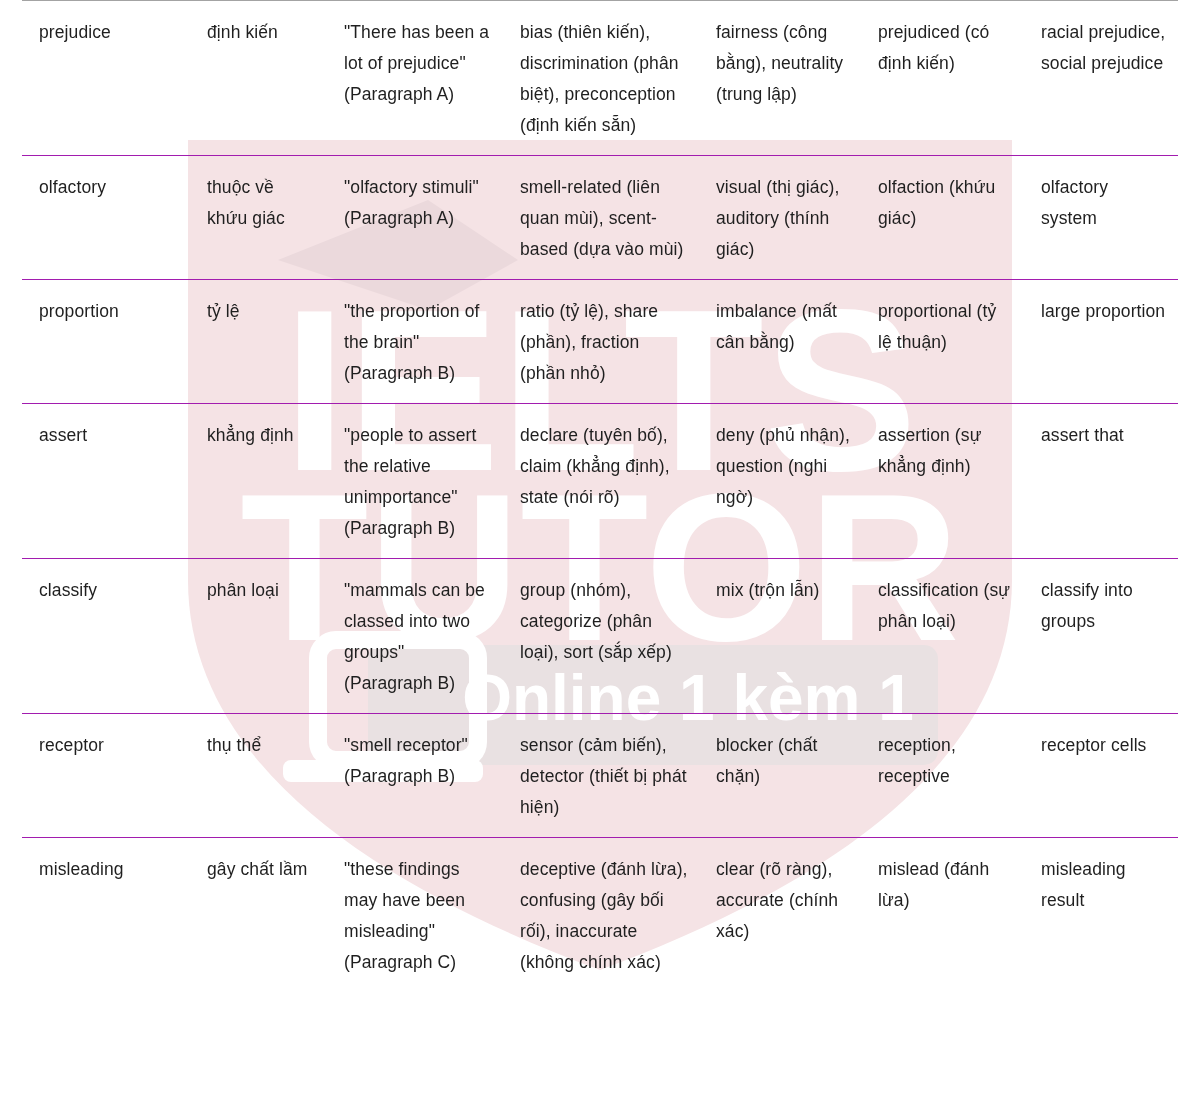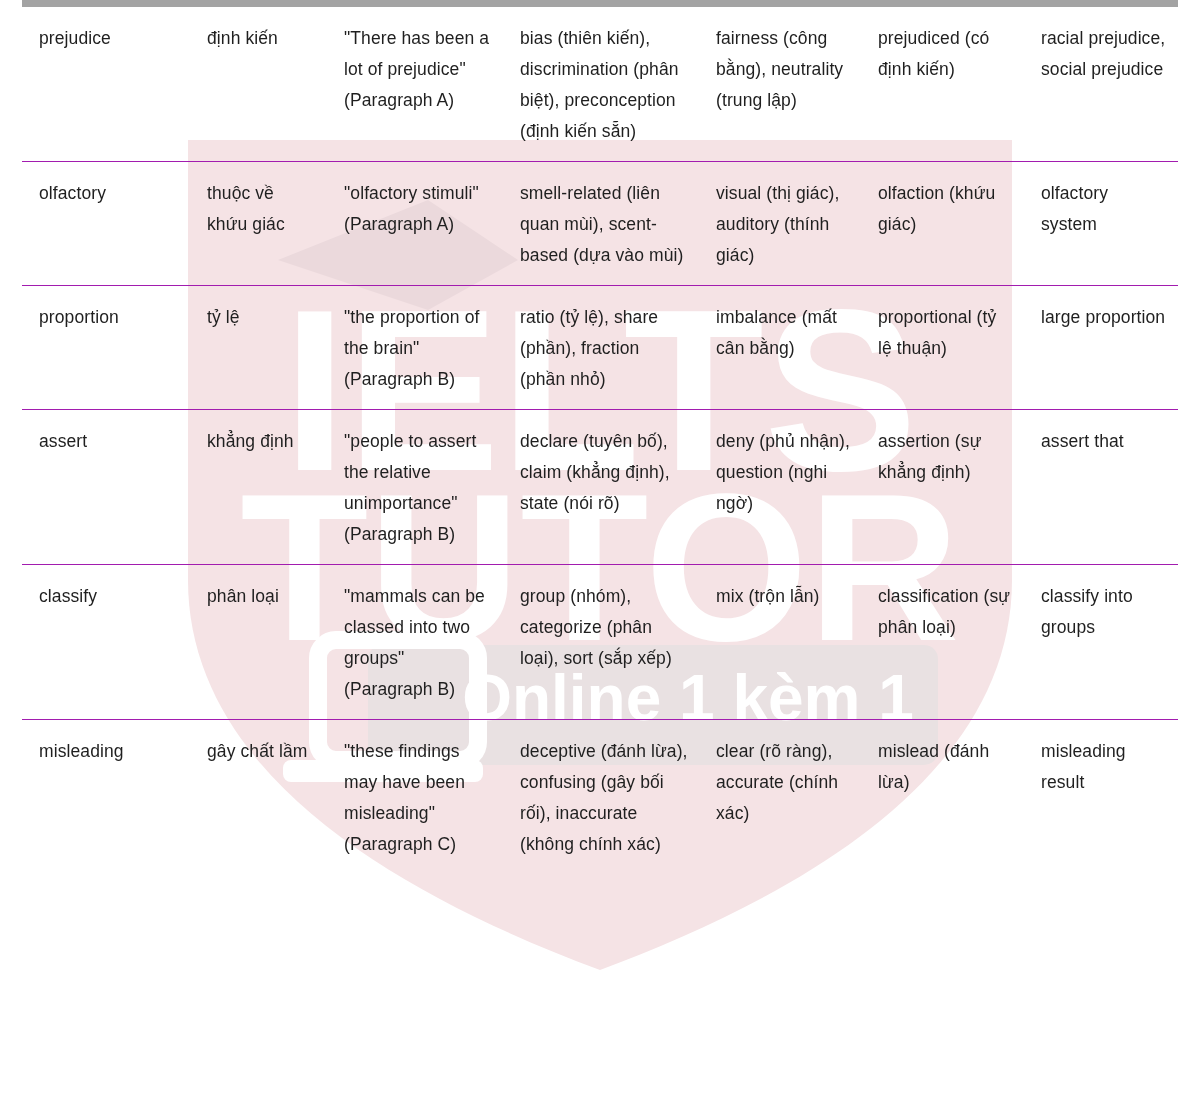--- a/index.html
+++ b/index.html
@@ -35,21 +35,21 @@
       table-layout: fixed;
     }
     .vocab-table td {
       vertical-align: top;
       font-size: 17.5px;
       line-height: 31px;
       padding: 16px 10px 14px 17px;
       border-top: 1px solid #a21caf;
       letter-spacing: 0.1px;
     }
-    .vocab-table tr:first-child td { border-top: 7px solid #a3a3a3; }
+    .vocab-table tr:first-child td { border-top: 1px solid #a3a3a3; }
     col.c1 { width: 168px; }
     col.c2 { width: 137px; }
     col.c3 { width: 176px; }
     col.c4 { width: 196px; }
     col.c5 { width: 162px; }
     col.c6 { width: 163px; }
     col.c7 { width: 154px; }
   </style>
 </head>
 <body>
@@ -121,20 +121,29 @@
     <tr>
       <td>classify</td>
       <td>phân loại</td>
       <td>"mammals can be classed into two groups" (Paragraph B)</td>
       <td>group (nhóm), categorize (phân loại), sort (sắp xếp)</td>
       <td>mix (trộn lẫn)</td>
       <td>classification (sự phân loại)</td>
       <td>classify into groups</td>
     </tr>
     <tr>
+      <td>receptor</td>
+      <td>thụ thể</td>
+      <td>"smell receptor" (Paragraph B)</td>
+      <td>sensor (cảm biến), detector (thiết bị phát hiện)</td>
+      <td>blocker (chất chặn)</td>
+      <td>reception, receptive</td>
+      <td>receptor cells</td>
+    </tr>
+    <tr>
       <td>misleading</td>
       <td>gây chất lầm</td>
       <td>"these findings may have been misleading" (Paragraph C)</td>
       <td>deceptive (đánh lừa), confusing (gây bối rối), inaccurate (không chính xác)</td>
       <td>clear (rõ ràng), accurate (chính xác)</td>
       <td>mislead (đánh lừa)</td>
       <td>misleading result</td>
     </tr>
   </tbody>
 </table>

